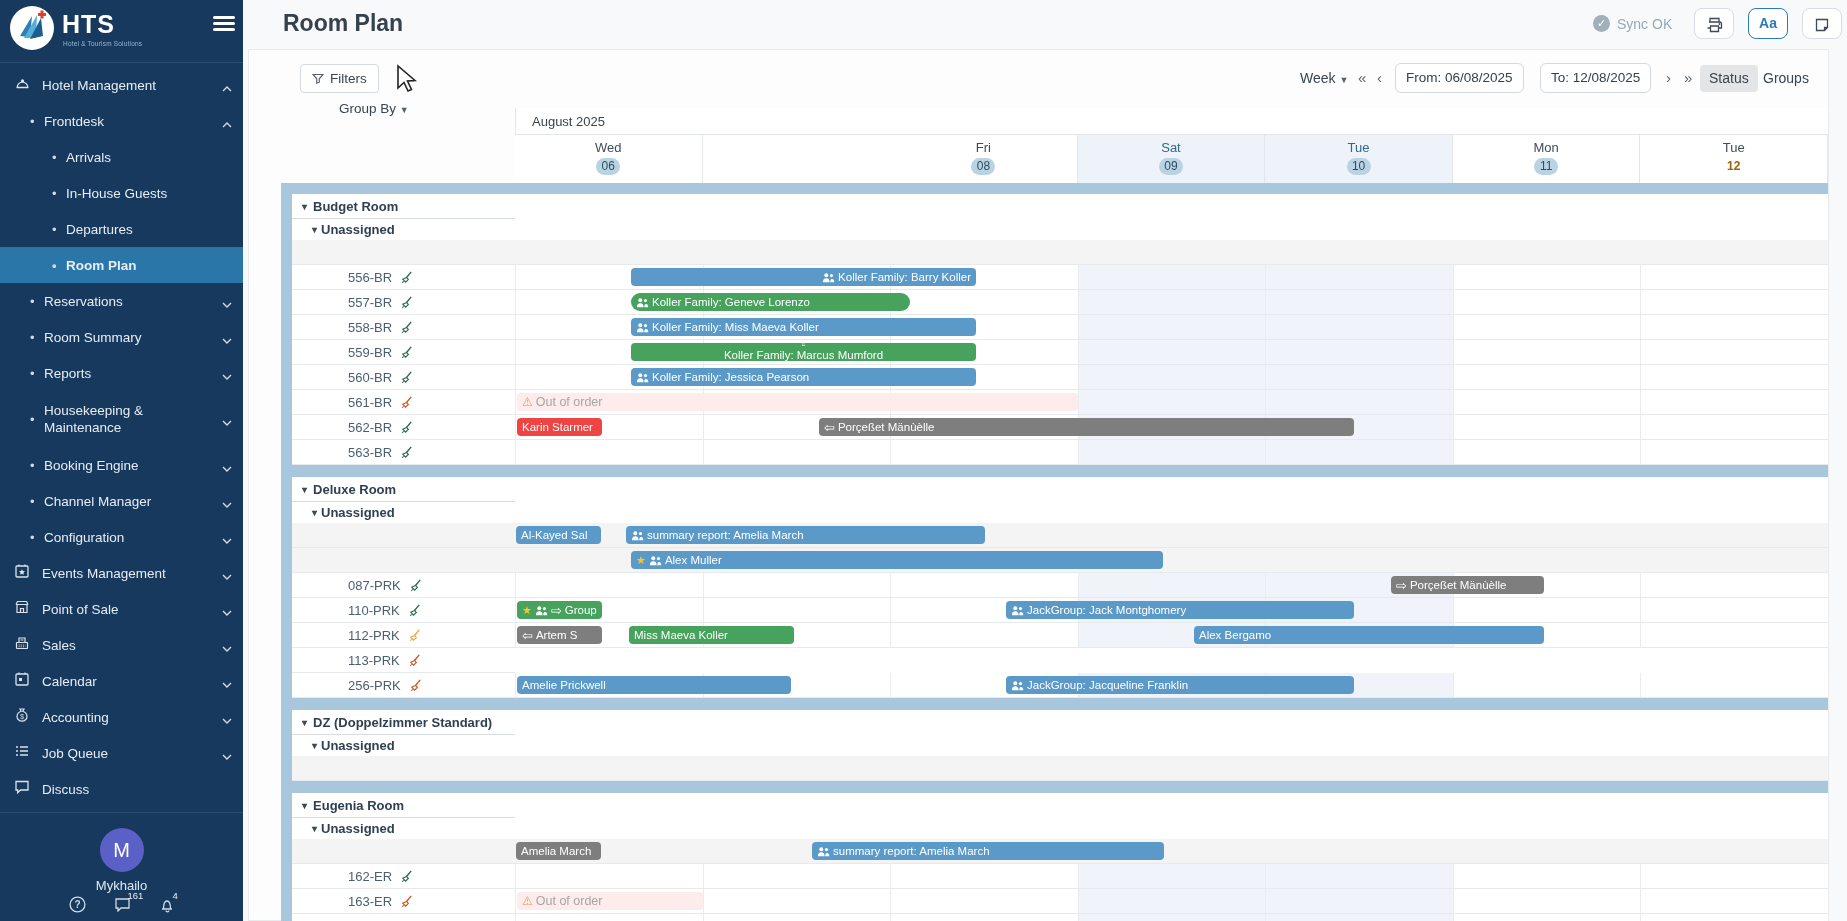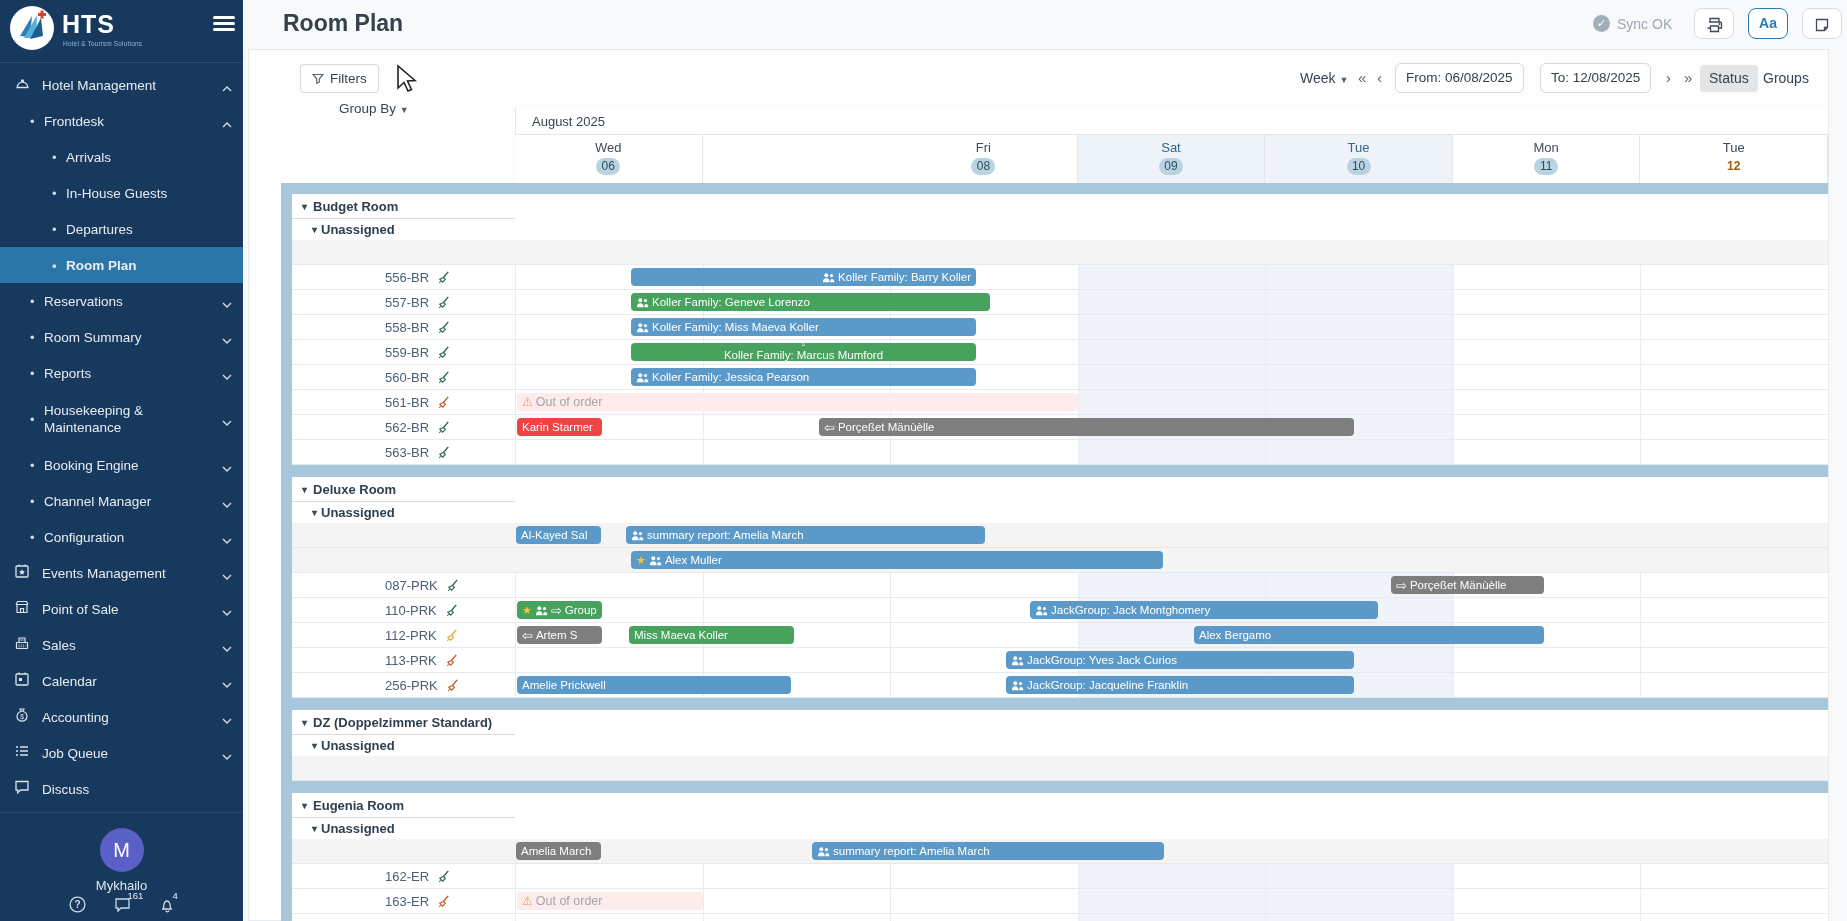--- a/index.html
+++ b/index.html
@@ -93,21 +93,21 @@
   .room-row .track { border-left:1px solid #ececec; }
   .head-row { height:25px; }
   .head-row .label-cell { border-bottom:1px solid #d7dce0; font-weight:bold; color:#2f4050;
     font-size:13px; padding-left:10px; gap:6px; }
   .sub-row { height:21px; }
   .sub-row .label-cell { font-weight:bold; color:#2f4050; font-size:13px; padding-left:20px; gap:4px; }
   .caret-d { font-size:10px; color:#3a4a57; }
   .un-row { height:25px; background:#f4f4f5; }
   .un-row .label-cell { background:#f4f4f5; }
   .un-row .label-cell, .un-row .track { border-bottom:1px solid #e7eaed; }
-  .room-lbl { padding-left:56px; font-size:13px; color:#4a5f72; display:flex; align-items:center; gap:7px;margin-left:37px; }
+  .room-lbl { padding-left:56px; font-size:13px; color:#4a5f72; display:flex; align-items:center; gap:7px; }
   .day-cell { position:absolute; top:0; bottom:0; border-right:1px solid #ececec; }
   .day-cell.we { background:#f0f4fa; }
 
   .bar { position:absolute; top:3px; height:18px; border-radius:4px; color:#fff; font-size:11.5px;
     display:flex; align-items:center; gap:3px; padding:0 5px; overflow:hidden; white-space:nowrap;
     cursor:pointer; z-index:5; }
   .bar.blue   { background:#5b9ac8; }
   .bar.green  { background:#46a25c; }
   .bar.grey   { background:#7e7e7e; }
   .bar.purple { background:#ef4444; }
@@ -436,21 +436,21 @@
         </span>
       </div>
       <div class="track">
         <div class="day-cell" style="left: 0px; width: 187.571px;"></div>
         <div class="day-cell" style="left: 187.571px; width: 187.571px;"></div>
         <div class="day-cell" style="left: 375.143px; width: 187.571px;"></div>
         <div class="day-cell we" style="left: 562.714px; width: 187.571px;"></div>
         <div class="day-cell we" style="left: 750.286px; width: 187.571px;"></div>
         <div class="day-cell" style="left: 937.857px; width: 187.571px;"></div>
         <div class="day-cell" style="left: 1125.43px; width: 187.571px;"></div>
-        <div class="bar green" style="left: 115px; width: 359px;">
+        <div class="bar green" style="left: 115px; width: 279px; border-radius: 9px;">
           <svg width="13" height="11" viewBox="0 0 14 11">
             <circle cx="4.6" cy="3" r="2.1" fill="#fff"></circle>
             <circle cx="10.2" cy="3.4" r="1.7" fill="#fff"></circle>
             <path d="M1 10.5 Q1 6.4 4.6 6.4 Q8.2 6.4 8.2 10.5 Z" fill="#fff"></path>
             <path d="M8.9 10.5 Q9 7.2 10.6 7.2 Q13.2 7.2 13.2 10.5 Z" fill="#fff"></path>
           </svg>
           <span>Koller Family: Geneve Lorenzo</span>
         </div>
       </div>
     </div>
@@ -713,21 +713,21 @@
           <span class="star">★</span>
           <svg width="13" height="11" viewBox="0 0 14 11">
             <circle cx="4.6" cy="3" r="2.1" fill="#fff"></circle>
             <circle cx="10.2" cy="3.4" r="1.7" fill="#fff"></circle>
             <path d="M1 10.5 Q1 6.4 4.6 6.4 Q8.2 6.4 8.2 10.5 Z" fill="#fff"></path>
             <path d="M8.9 10.5 Q9 7.2 10.6 7.2 Q13.2 7.2 13.2 10.5 Z" fill="#fff"></path>
           </svg>
           <span class="arrw">⇨</span>
           <span>Group</span>
         </div>
-        <div class="bar blue" style="left: 490px; width: 348px; margin-left: 24px;">
+        <div class="bar blue" style="left: 490px; width: 348px;">
           <svg width="13" height="11" viewBox="0 0 14 11">
             <circle cx="4.6" cy="3" r="2.1" fill="#fff"></circle>
             <circle cx="10.2" cy="3.4" r="1.7" fill="#fff"></circle>
             <path d="M1 10.5 Q1 6.4 4.6 6.4 Q8.2 6.4 8.2 10.5 Z" fill="#fff"></path>
             <path d="M8.9 10.5 Q9 7.2 10.6 7.2 Q13.2 7.2 13.2 10.5 Z" fill="#fff"></path>
           </svg>
           <span>JackGroup: Jack Montghomery</span>
         </div>
       </div>
     </div>
@@ -766,38 +766,20 @@
       <div class="label-cell">
         <span class="room-lbl">
           <span>113-PRK</span>
           <svg width="15" height="15" viewBox="0 0 16 16">
             <path d="M13 2 L8 8" stroke="#c85a28" stroke-width="1.5" fill="none"></path>
             <path d="M8 8 L4 9.8 L7 13 L10 10 Z" stroke="#c85a28" stroke-width="1.2" fill="none"></path>
             <path d="M5 12 l-1.5 1.8" stroke="#c85a28" stroke-width="1.1"></path>
           </svg>
         </span>
       </div>
-      <div class="track">
-        <div class="day-cell" style="left: 0px; width: 187.571px;"></div>
-        <div class="day-cell" style="left: 187.571px; width: 187.571px;"></div>
-        <div class="day-cell" style="left: 375.143px; width: 187.571px;"></div>
-        <div class="day-cell we" style="left: 562.714px; width: 187.571px;"></div>
-        <div class="day-cell we" style="left: 750.286px; width: 187.571px;"></div>
-        <div class="day-cell" style="left: 937.857px; width: 187.571px;"></div>
-        <div class="day-cell" style="left: 1125.43px; width: 187.571px;"></div>
-        <div class="bar blue" style="left: 490px; width: 348px;">
-          <svg width="13" height="11" viewBox="0 0 14 11">
-            <circle cx="4.6" cy="3" r="2.1" fill="#fff"></circle>
-            <circle cx="10.2" cy="3.4" r="1.7" fill="#fff"></circle>
-            <path d="M1 10.5 Q1 6.4 4.6 6.4 Q8.2 6.4 8.2 10.5 Z" fill="#fff"></path>
-            <path d="M8.9 10.5 Q9 7.2 10.6 7.2 Q13.2 7.2 13.2 10.5 Z" fill="#fff"></path>
-          </svg>
-          <span>JackGroup: Yves Jack Curios</span>
-        </div>
-      </div>
     </div>
     <div class="g-row room-row">
       <div class="label-cell">
         <span class="room-lbl">
           <span>256-PRK</span>
           <svg width="15" height="15" viewBox="0 0 16 16">
             <path d="M13 2 L8 8" stroke="#c85a28" stroke-width="1.5" fill="none"></path>
             <path d="M8 8 L4 9.8 L7 13 L10 10 Z" stroke="#c85a28" stroke-width="1.2" fill="none"></path>
             <path d="M5 12 l-1.5 1.8" stroke="#c85a28" stroke-width="1.1"></path>
           </svg>

